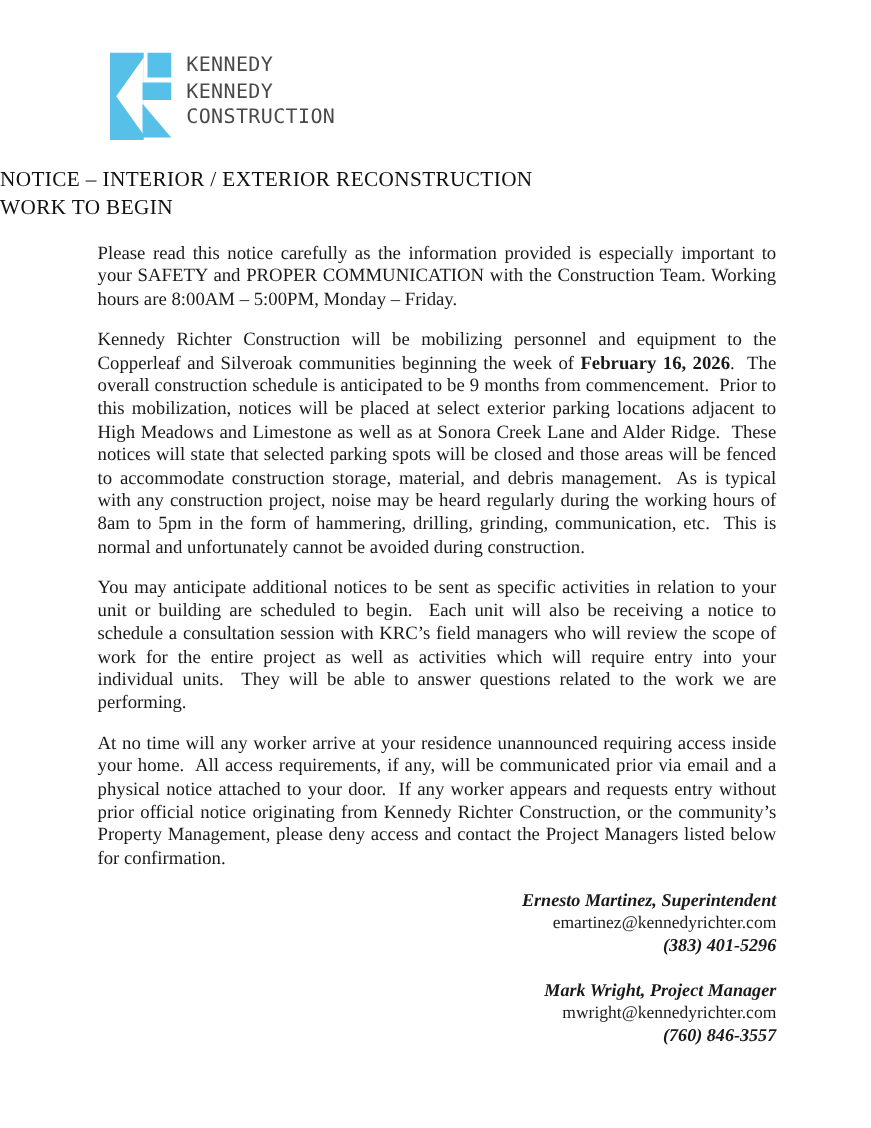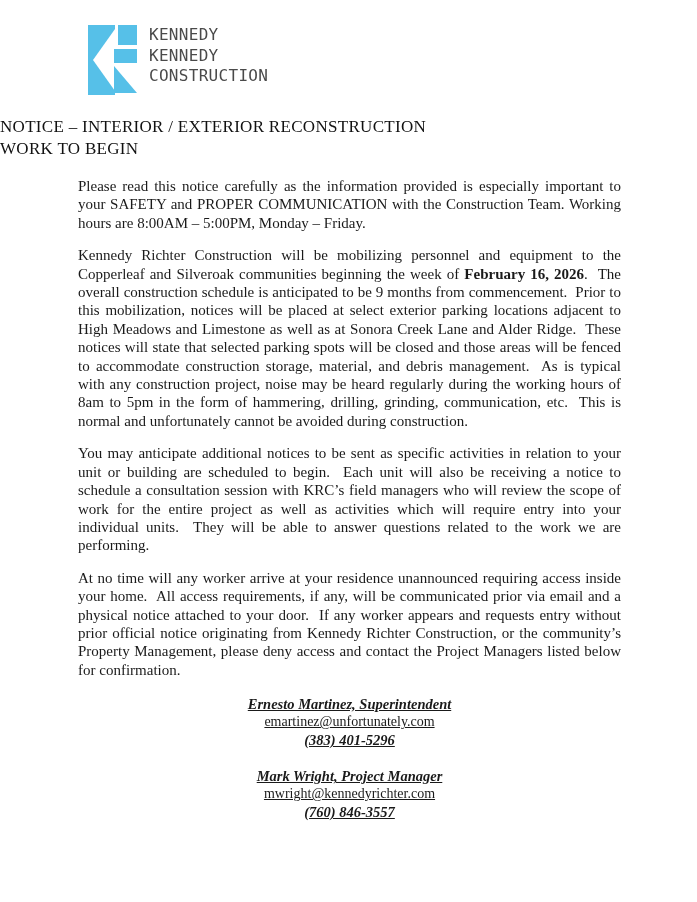--- a/index.html
+++ b/index.html
@@ -9,21 +9,21 @@
     height: 902px;
     background: #ffffff;
     overflow: hidden;
     font-family: "Liberation Serif", "DejaVu Serif", serif;
     color: #1a1a1a;
     box-sizing: border-box;
   }
   .letterhead {
     display: flex;
     align-items: flex-start;
-    padding: 25px 0 0 88px;
+    padding: 42px 0 0 88px;
     height: 70px;
   }
   .logo-mark { width: 50px; height: 70px; flex: 0 0 auto; display: block; }
   .brand {
     font-family: "DejaVu Sans Mono", "Liberation Mono", monospace;
     font-size: 16px;
     letter-spacing: 0.3px;
     color: #4a4a4a;
     line-height: 20.5px;
     margin-left: 11px;
@@ -51,23 +51,22 @@
     font-size: 15px;
     line-height: 18.4px;
     text-align: justify;
   }
   .para { margin: 0 0 14px 0; white-space: pre-wrap; }
   .para:last-child { margin-bottom: 16px; }
   .bold-date { font-weight: bold; }
   .contacts {
     width: 543px;
     margin: 4px 76px 0 78px;
-    text-align: center;
+    text-align: right;
     line-height: 18px;
-    text-decoration: underline;
   }
   .contact { margin-bottom: 18px; }
   .contact-name, .contact-phone {
     font-weight: bold;
     font-style: italic;
     font-size: 14.5px;
   }
   .contact-email { font-size: 14px; }
 </style>
 </head>
@@ -99,21 +98,21 @@
   <div class="body-text">
     <p class="para">Please read this notice carefully as the information provided is especially important to your SAFETY and PROPER COMMUNICATION with the Construction Team. Working hours are 8:00AM – 5:00PM, Monday – Friday.</p>
     <p class="para"><span>Kennedy Richter Construction will be mobilizing personnel and equipment to the Copperleaf and Silveroak communities beginning the week of </span><span class="bold-date">February 16, 2026</span><span>.  The overall construction schedule is anticipated to be 9 months from commencement.  Prior to this mobilization, notices will be placed at select exterior parking locations adjacent to High Meadows and Limestone as well as at Sonora Creek Lane and Alder Ridge.  These notices will state that selected parking spots will be closed and those areas will be fenced to accommodate construction storage, material, and debris management.  As is typical with any construction project, noise may be heard regularly during the working hours of 8am to 5pm in the form of hammering, drilling, grinding, communication, etc.  This is normal and unfortunately cannot be avoided during construction.</span></p>
     <p class="para">You may anticipate additional notices to be sent as specific activities in relation to your unit or building are scheduled to begin.  Each unit will also be receiving a notice to schedule a consultation session with KRC’s field managers who will review the scope of work for the entire project as well as activities which will require entry into your individual units.  They will be able to answer questions related to the work we are performing.</p>
     <p class="para">At no time will any worker arrive at your residence unannounced requiring access inside your home.  All access requirements, if any, will be communicated prior via email and a physical notice attached to your door.  If any worker appears and requests entry without prior official notice originating from Kennedy Richter Construction, or the community’s Property Management, please deny access and contact the Project Managers listed below for confirmation.</p>
   </div>
 
   <div class="contacts">
     <div class="contact">
       <div class="contact-name">Ernesto Martinez, Superintendent</div>
-      <div class="contact-email">emartinez@unfortunately.com</div>
+      <div class="contact-email">emartinez@kennedyrichter.com</div>
       <div class="contact-phone">(383) 401-5296</div>
     </div>
     <div class="contact">
       <div class="contact-name">Mark Wright, Project Manager</div>
       <div class="contact-email">mwright@kennedyrichter.com</div>
       <div class="contact-phone">(760) 846-3557</div>
     </div>
   </div>
 
 </div>

